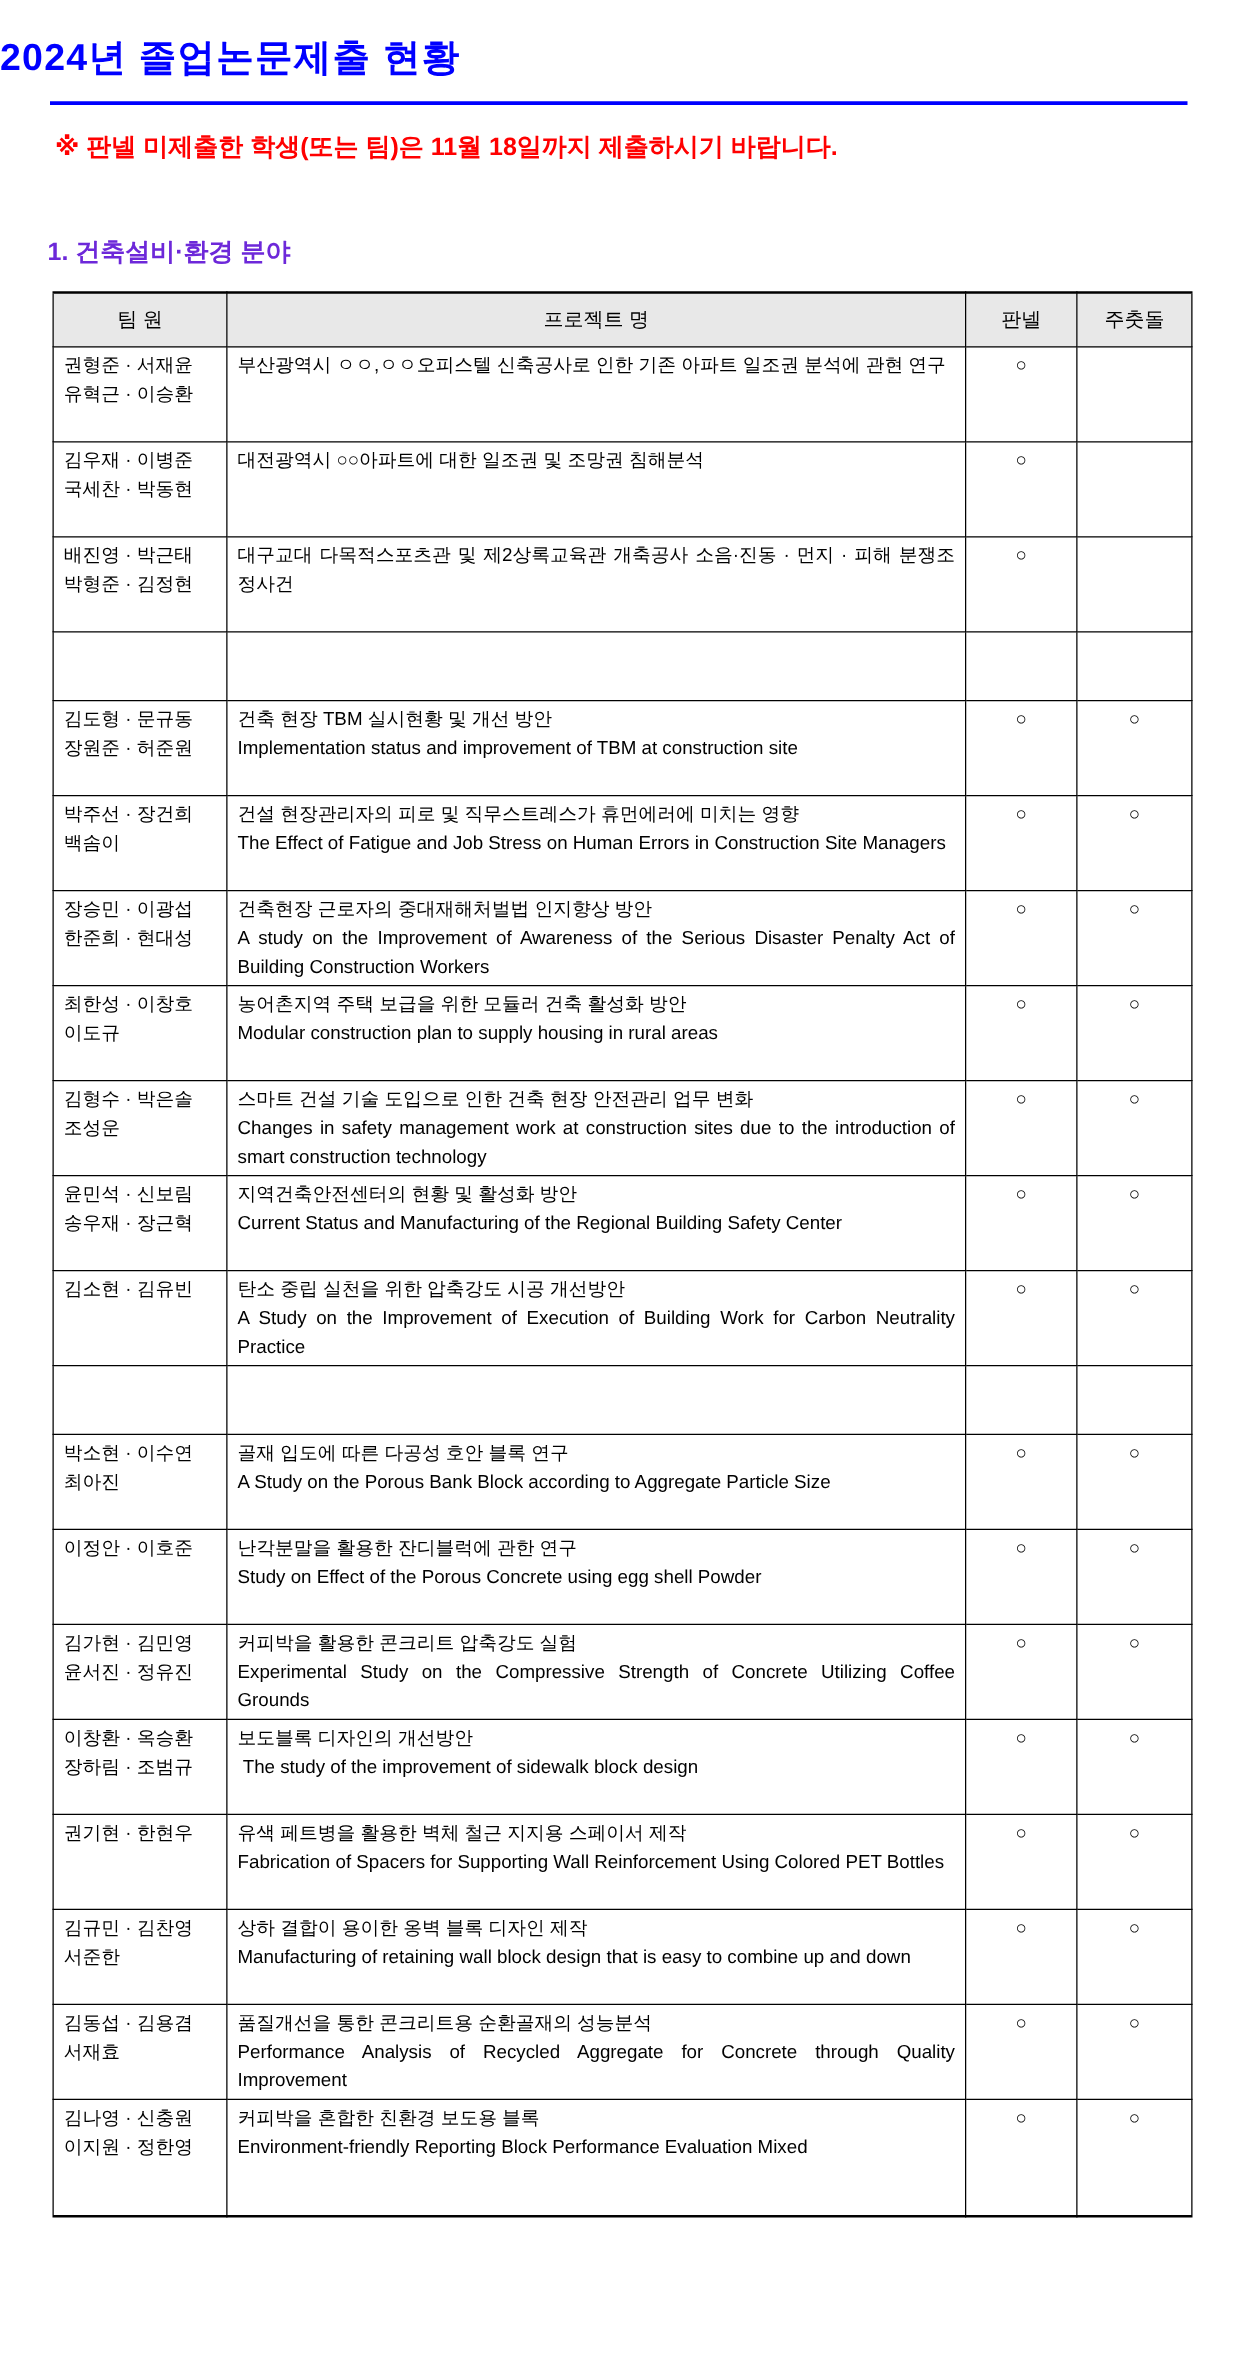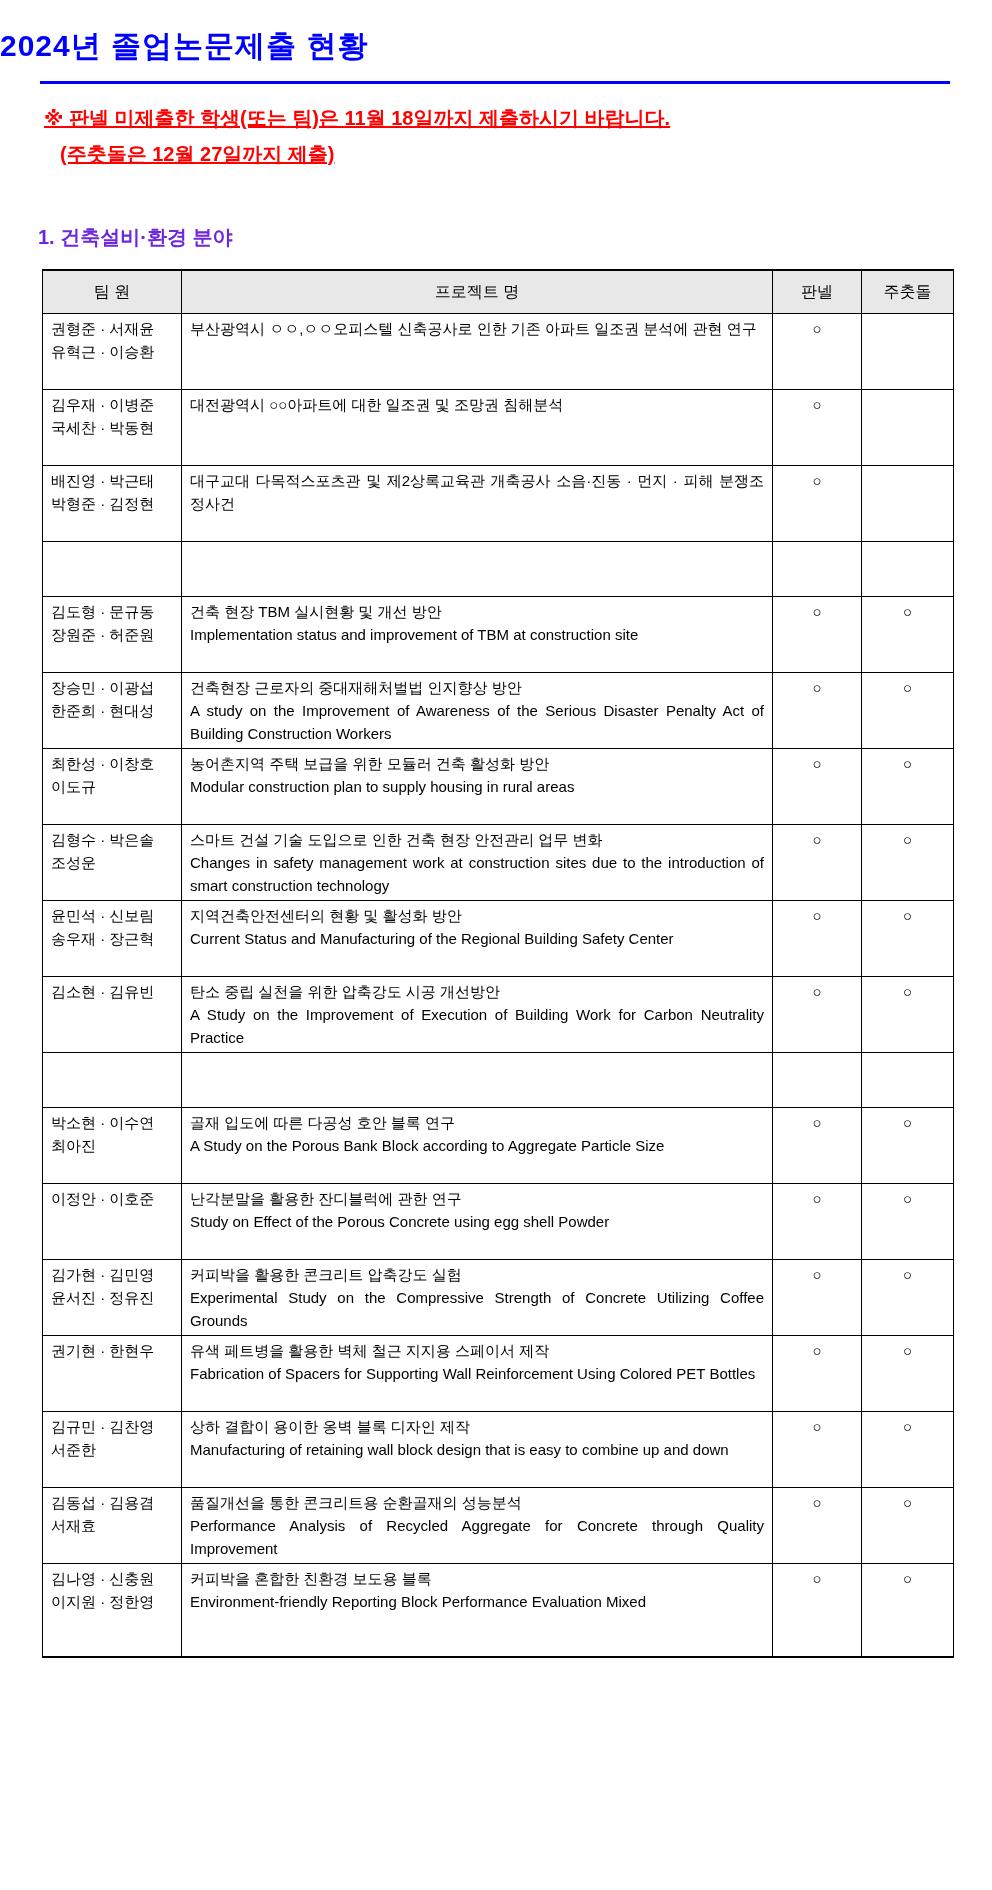--- a/index.html
+++ b/index.html
@@ -26,21 +26,20 @@
     margin: 14px 0 0 40px;
     border: 0;
     border-top: 3px solid #0000FF;
   }
   .notice {
     margin: 16px 0 0 44px;
     color: #FF0000;
     font-weight: bold;
     font-size: 20px;
     line-height: 36px;
-    text-decoration: underline;
   }
   .notice .line2 { padding-left: 16px; }
 
   .section-title {
     margin: 52px 0 18px 38px;
     font-size: 20px;
     font-weight: bold;
     color: #6d28d9;
   }
 
@@ -98,21 +97,20 @@
 <body>
 
 <div class="page">
 
   <div class="title">2024년  졸업논문제출  현황</div>
 
   <hr class="rule">
 
   <div class="notice">
     <div class="line1">※ 판넬 미제출한 학생(또는 팀)은 11월 18일까지 제출하시기 바랍니다.</div>
-    <div class="line2">(주춧돌은 12월 27일까지 제출)</div>
   </div>
 
   <div class="section-title">1. 건축설비·환경 분야</div>
 
   <table class="thesis">
     <colgroup>
       <col style="width:139px">
       <col style="width:591px">
       <col style="width:89px">
       <col style="width:92px">
@@ -169,20 +167,30 @@
     <td class="team-cell">김도형 · 문규동
 장원준 · 허준원</td>
     <td class="project-cell">
       <div class="kr">건축 현장 TBM 실시현황 및 개선 방안</div>
       <div class="en">Implementation status and improvement of TBM at construction site</div>
     </td>
     <td class="mark-cell">○</td>
     <td class="mark-cell">○</td>
   </tr>
         <tr class="data-row">
+    <td class="team-cell">박주선 · 장건희
+백솜이</td>
+    <td class="project-cell">
+      <div class="kr">건설 현장관리자의 피로 및 직무스트레스가 휴먼에러에 미치는 영향</div>
+      <div class="en">The Effect of Fatigue and Job Stress on Human Errors in Construction Site Managers</div>
+    </td>
+    <td class="mark-cell">○</td>
+    <td class="mark-cell">○</td>
+  </tr>
+        <tr class="data-row">
     <td class="team-cell">장승민 · 이광섭
 한준희 · 현대성</td>
     <td class="project-cell">
       <div class="kr">건축현장 근로자의 중대재해처벌법 인지향상 방안</div>
       <div class="en">A study on the Improvement of Awareness of the Serious Disaster Penalty Act of Building Construction Workers</div>
     </td>
     <td class="mark-cell">○</td>
     <td class="mark-cell">○</td>
   </tr>
         <tr class="data-row">
@@ -256,20 +264,30 @@
     <td class="team-cell">김가현 · 김민영
 윤서진 · 정유진</td>
     <td class="project-cell">
       <div class="kr">커피박을 활용한 콘크리트 압축강도 실험</div>
       <div class="en">Experimental Study on the Compressive Strength of Concrete Utilizing Coffee Grounds</div>
     </td>
     <td class="mark-cell">○</td>
     <td class="mark-cell">○</td>
   </tr>
         <tr class="data-row">
+    <td class="team-cell">이창환 · 옥승환
+장하림 · 조범규</td>
+    <td class="project-cell">
+      <div class="kr">보도블록 디자인의 개선방안</div>
+      <div class="en">&nbsp;The study of the improvement of sidewalk block design</div>
+    </td>
+    <td class="mark-cell">○</td>
+    <td class="mark-cell">○</td>
+  </tr>
+        <tr class="data-row">
     <td class="team-cell">권기현 · 한현우</td>
     <td class="project-cell">
       <div class="kr">유색 페트병을 활용한 벽체 철근 지지용 스페이서 제작</div>
       <div class="en">Fabrication of Spacers for Supporting Wall Reinforcement Using Colored PET Bottles</div>
     </td>
     <td class="mark-cell">○</td>
     <td class="mark-cell">○</td>
   </tr>
         <tr class="data-row">
     <td class="team-cell">김규민 · 김찬영

